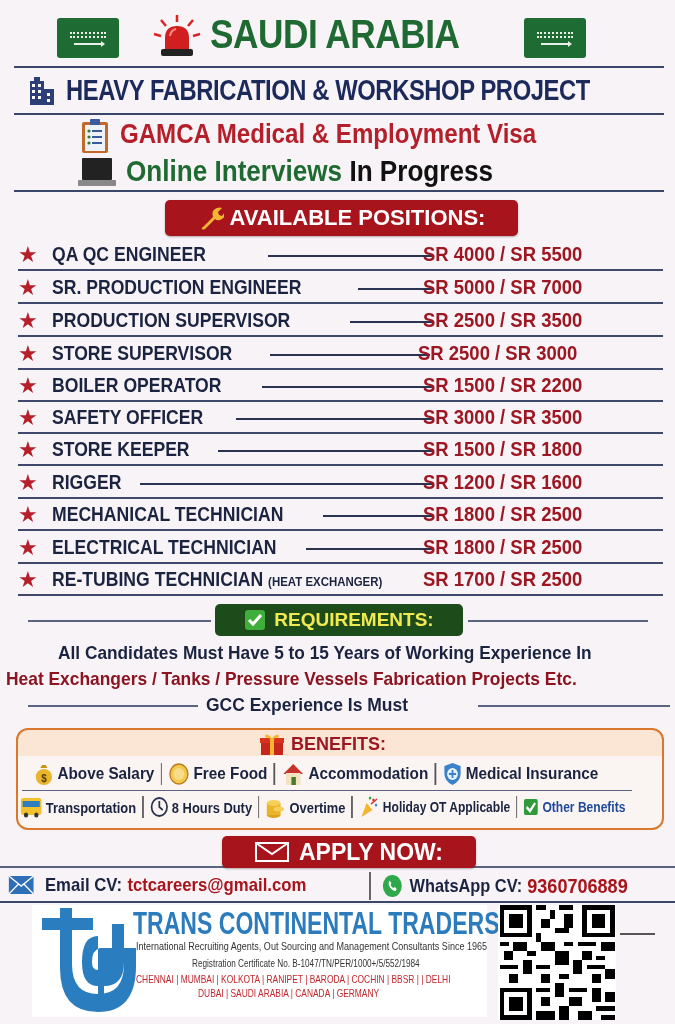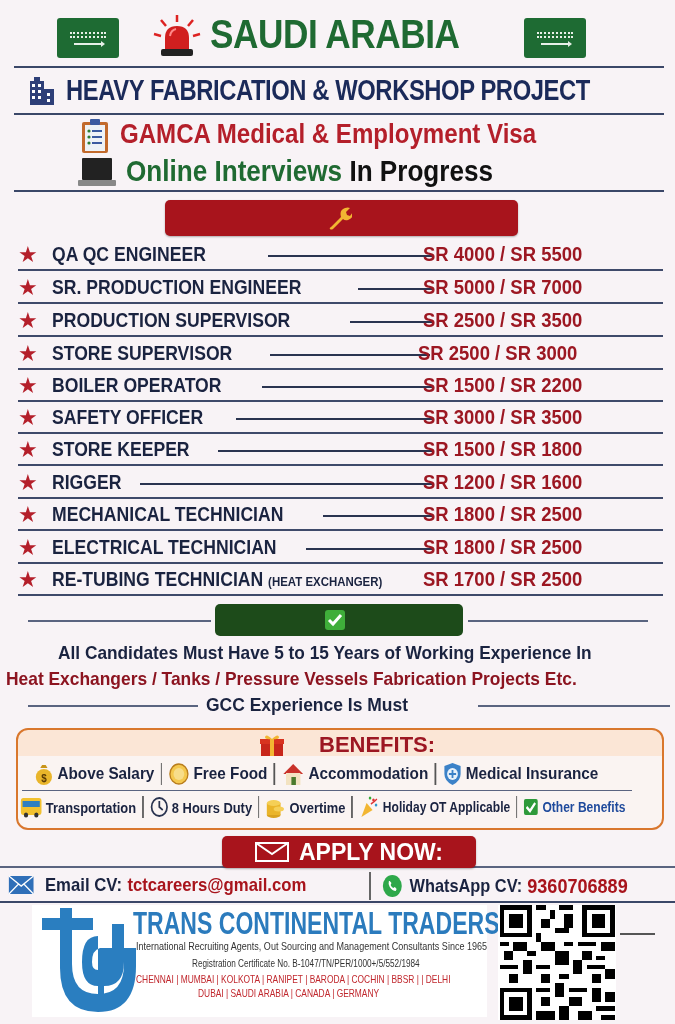--- a/index.html
+++ b/index.html
@@ -160,20 +160,21 @@
   <span class="green">Online Interviews</span>
   <span class="black">In Progress</span>
 </div>
 
 <div class="hr" style="left:14px;top:190px;width:650px;"></div>
 
 <div class="pill pill-red" style="left:165px;top:200px;width:353px;height:36px;font-size:22px;">
   <svg width="26" height="26" style="margin-right:6px;">
     <path d="M5 22 L15 12 Q13 5 19 3 Q22 2 24 3 L20 7 L21 10 L24 11 L27 7 Q28 13 22 15 Q19 16 17 14 L7 24 Q5 25 4 24 Q3 23 5 22Z" fill="#f2b632"></path>
   </svg>
+  <span>AVAILABLE POSITIONS:</span>
 </div>
 
 <div id="positions">
   <div class="pos-row" style="top:238px;">
     <span class="star">★</span>
     <span class="ptitle">QA QC ENGINEER</span>
     <span class="dash" style="left:250px;width:165px;"></span>
     <span class="salary">SR 4000 / SR 5500</span>
     <span class="sep"></span>
   </div>
@@ -250,38 +251,39 @@
     <span class="sep"></span>
   </div>
 </div>
 
 <div class="hr-thin" style="left:28px;top:620px;width:183px;"></div>
 <div class="pill pill-green" style="left:215px;top:604px;width:248px;height:32px;font-size:19px;">
   <svg width="22" height="22" style="margin-right:8px;">
     <rect x="1" y="1" width="20" height="20" rx="3" fill="#3fae3a"></rect>
     <path d="M5 11 L9 15 L17 6" stroke="#fff" stroke-width="3" fill="none"></path>
   </svg>
+  <span>REQUIREMENTS:</span>
 </div>
 <div class="hr-thin" style="left:468px;top:620px;width:180px;"></div>
 
 <div class="req" style="left:58px;top:642px;font-size:19px;color:#1a2340;transform:scaleX(0.91);">All Candidates Must Have 5 to 15 Years of Working Experience In</div>
 <div class="req" style="left:6px;top:668px;font-size:19px;color:#8c1420;transform:scaleX(0.915);">Heat Exchangers / Tanks / Pressure Vessels Fabrication Projects Etc.</div>
 <div class="hr-thin" style="left:28px;top:705px;width:170px;"></div>
 <div class="req" style="left:206px;top:694px;font-size:19px;color:#1a2340;transform:scaleX(0.92);">GCC Experience Is Must</div>
 <div class="hr-thin" style="left:478px;top:705px;width:192px;"></div>
 
 <div class="benefits-box"></div>
 <div class="abs" style="left:259px;top:732px;display:flex;align-items:center;">
   <svg width="26" height="24" style="margin-right:6px;">
     <rect x="2" y="9" width="22" height="14" fill="#c7261a"></rect>
     <rect x="1" y="6" width="24" height="5" fill="#d8331f"></rect>
     <rect x="11" y="6" width="4" height="17" fill="#f2b632"></rect>
     <path d="M13 6 Q7 0 6 4 Q6 7 13 6 Q19 0 20 4 Q20 7 13 6" fill="#f2b632"></path>
   </svg>
-  <span style="font-size:22px;font-weight:bold;color:#9c1722;margin-left:28px;">BENEFITS:</span>
+  <span style="font-size:18px;font-weight:bold;color:#9c1722;">BENEFITS:</span>
 </div>
 
 <div class="ben-row" style="left:34px;top:762px;font-size:17px;transform:scaleX(0.9);">
   <span class="ben-item">
     <svg width="22" height="24">
       <path d="M7 6 L15 6 L13 3 L9 3 Z" fill="#c89418"></path>
       <ellipse cx="11" cy="15" rx="9" ry="8" fill="#e9b52a"></ellipse>
       <text x="11" y="20" font-size="11" text-anchor="middle" fill="#5b3b05" font-weight="bold" font-family="Liberation Sans, sans-serif">$</text>
     </svg>
     <span>Above Salary</span>

